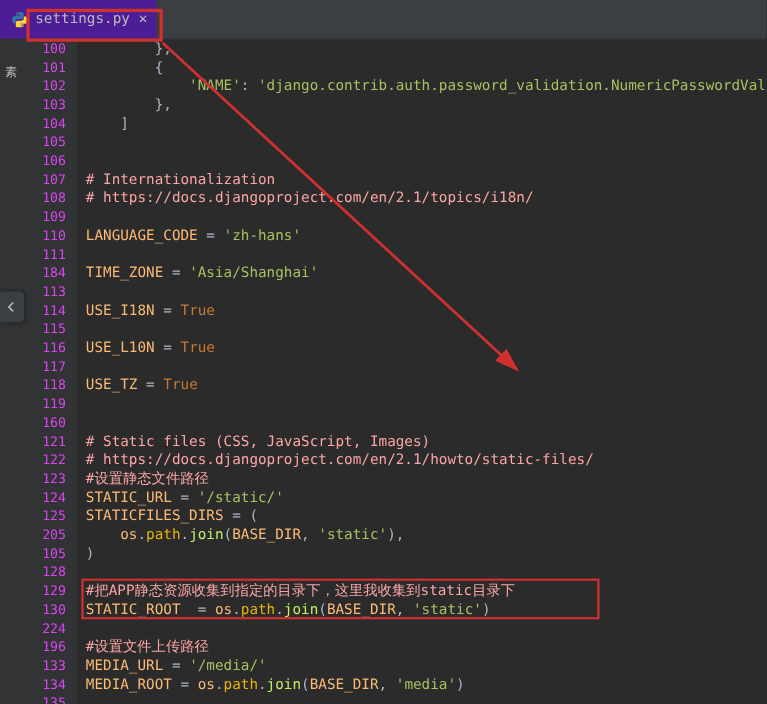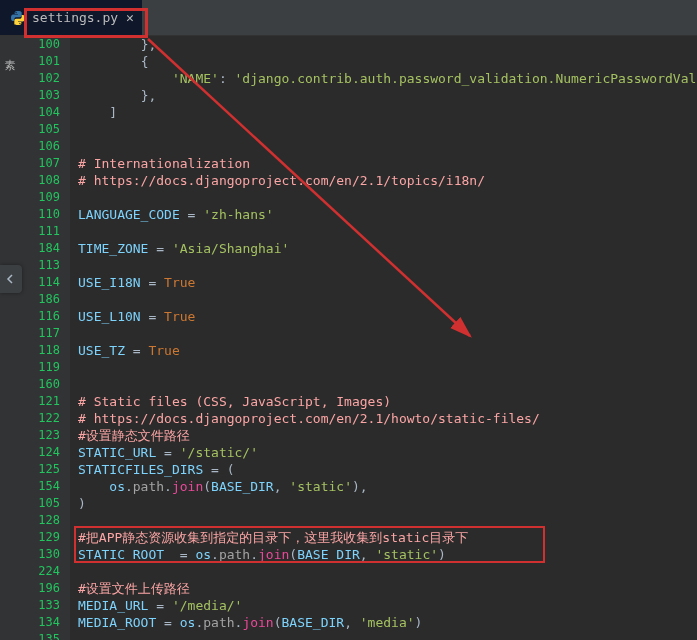--- a/index.html
+++ b/index.html
@@ -17,21 +17,21 @@
       height: 36px;
       background: #3c3f41;
       display: flex;
       align-items: stretch;
       border-bottom: 1px solid #323232;
     }
     .tab {
       display: flex;
       align-items: center;
       padding: 0 8px 0 10px;
-      background: #0f172a;
+      background: #4c1d95;
       gap: 6px;
       position: relative;
     }
     .tab-highlight {
       position: absolute;
       top: 8px;
       left: 24px;
       width: 124px;
       height: 30px;
       border: 3px solid #d03030;
@@ -85,29 +85,29 @@
       flex: 1;
       padding-left: 8px;
       white-space: pre;
       position: relative;
     }
     .line {
       height: 17px;
       line-height: 17px;
     }
     .lineno {
-      color: #22c55e;
+      color: #d946ef;
       font-size: 12px;
     }
     .cm { color: #fca5a5; }
     .str { color: #a5c261; }
-    .nm { color: #7dd3fc; }
+    .nm { color: #fdba74; }
     .op { color: #a9b7c6; }
-    .attr { color: #a3a3a3; }
-    .fn { color: #ec4899; text-align: right; }
+    .attr { color: #eab308; }
+    .fn { color: #bef264; text-align: right; }
     .bool { color: #cc7832; }
     .collapse-handle {
       position: absolute;
       left: 0;
       top: 265px;
       width: 22px;
       height: 28px;
       background: #3c3f41;
       border-radius: 0 4px 4px 0;
       display: flex;
@@ -174,32 +174,32 @@
       <div class="line lineno">105</div>
       <div class="line lineno">106</div>
       <div class="line lineno">107</div>
       <div class="line lineno">108</div>
       <div class="line lineno">109</div>
       <div class="line lineno">110</div>
       <div class="line lineno">111</div>
       <div class="line lineno">184</div>
       <div class="line lineno">113</div>
       <div class="line lineno">114</div>
-      <div class="line lineno">186</div>
+      <div class="line lineno">115</div>
       <div class="line lineno">116</div>
       <div class="line lineno">117</div>
       <div class="line lineno">118</div>
       <div class="line lineno">119</div>
       <div class="line lineno">160</div>
       <div class="line lineno">121</div>
       <div class="line lineno">122</div>
       <div class="line lineno">123</div>
       <div class="line lineno">124</div>
       <div class="line lineno">125</div>
-      <div class="line lineno">154</div>
+      <div class="line lineno">205</div>
       <div class="line lineno">105</div>
       <div class="line lineno">128</div>
       <div class="line lineno">129</div>
       <div class="line lineno">130</div>
       <div class="line lineno">224</div>
       <div class="line lineno">196</div>
       <div class="line lineno">133</div>
       <div class="line lineno">134</div>
       <div class="line lineno">135</div>
     </div>

